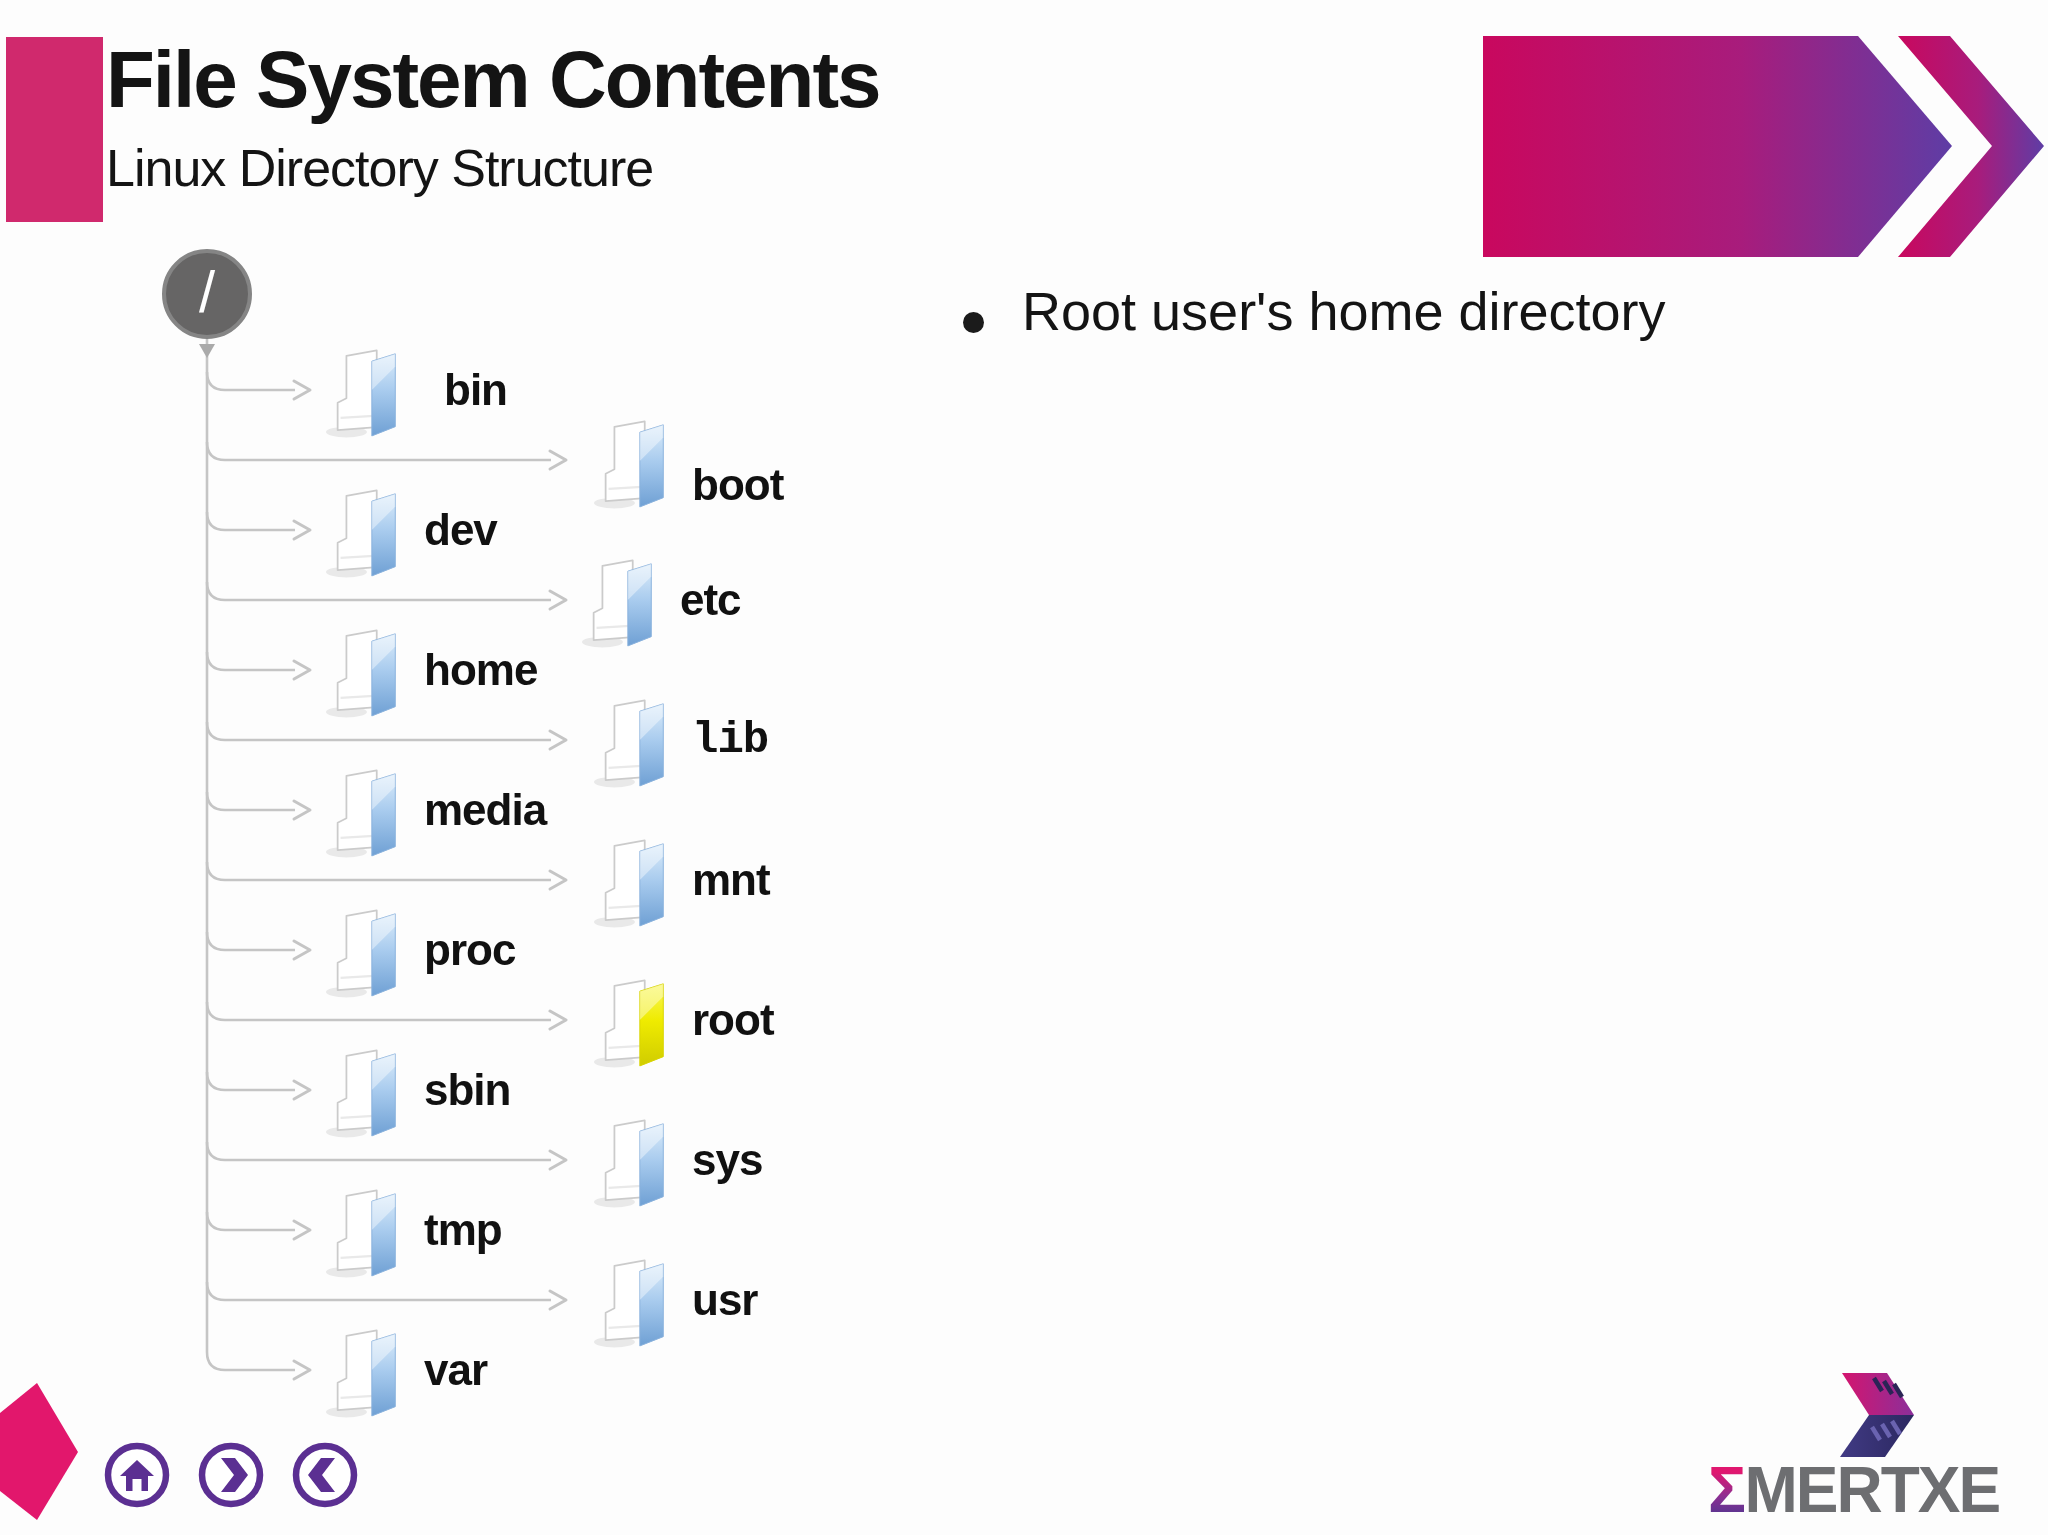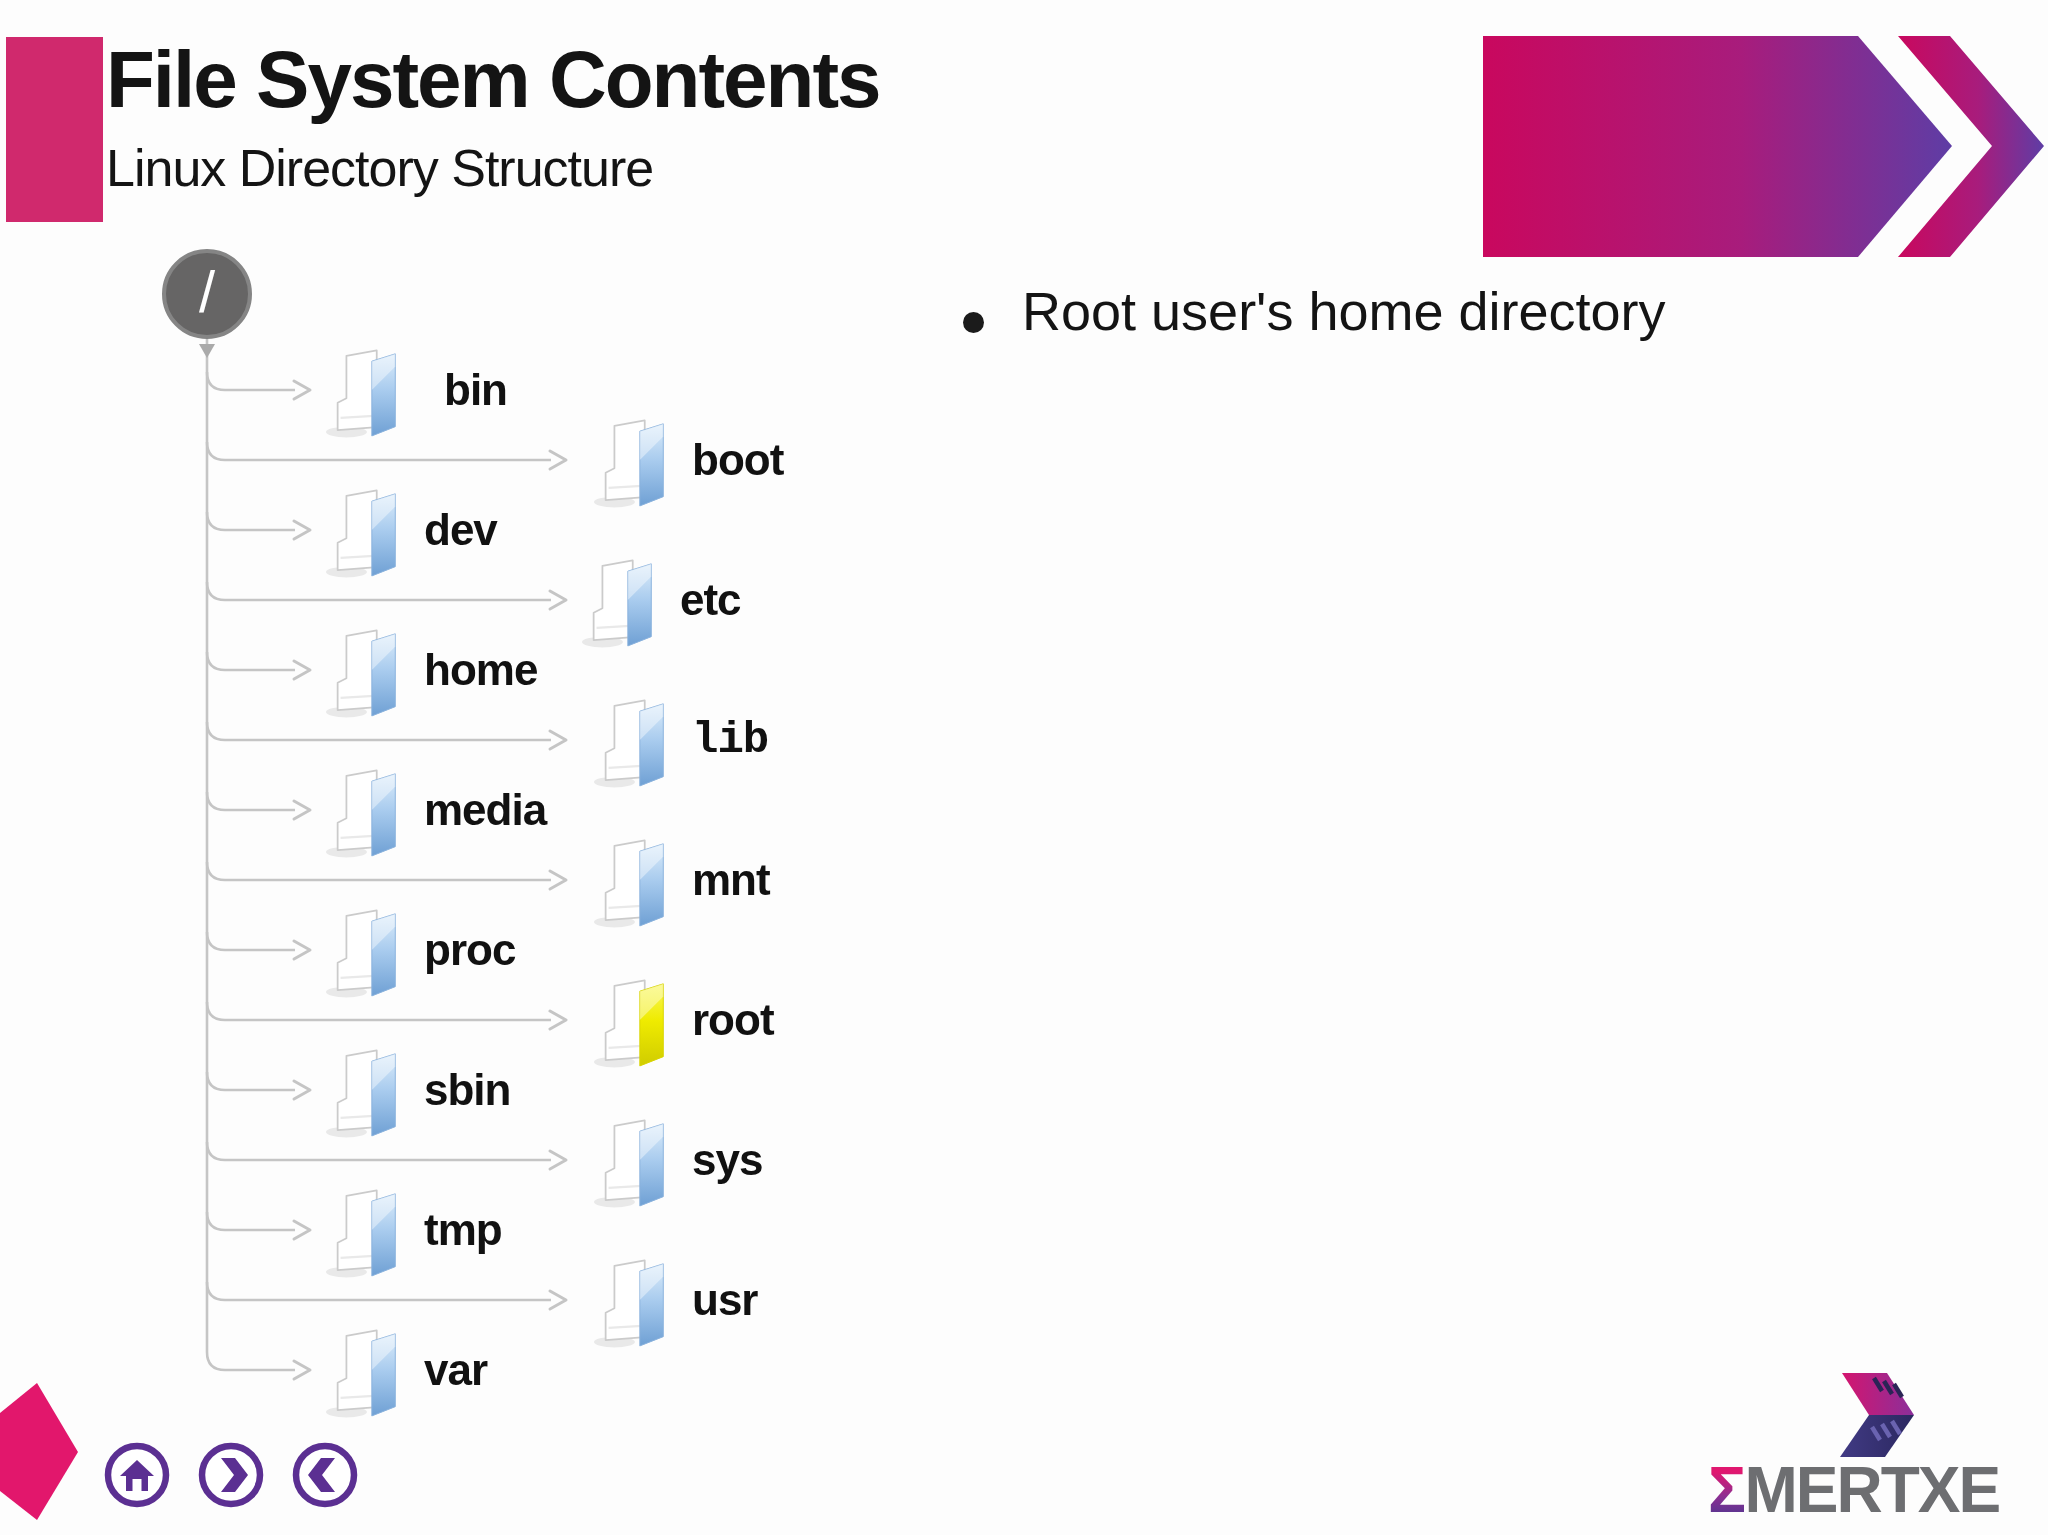--- a/index.html
+++ b/index.html
@@ -111,21 +111,21 @@
     </linearGradient>
         </defs>
     <ellipse cx="25" cy="93" rx="21" ry="5.5" fill="rgba(110,110,110,0.14)"></ellipse>
     <path d="M25,15 L56,9.5 L56,88 L16,91 L16,63 L25,58.5 Z" fill="#ffffff" stroke="#cbcbcb" stroke-width="1.8" stroke-linejoin="round"></path>
     <path d="M19,78.5 L53,76.5" stroke="#e9e9e9" stroke-width="2.2"></path>
     <path d="M51,20.5 L75,13 L75,87.5 L51,97 Z" fill="url(#fgrad0)" stroke="#8ab2dd" stroke-width="1"></path>
     <path d="M51,20.5 L75,13 L75,26 L51,50 Z" fill="rgba(255,255,255,0.4)"></path>
   </svg>
       <span class="folder-label">bin</span>
     </div>
-    <div class="tree-node" style="left: 590px; top: 410px;">
+    <div class="tree-node" style="left: 590px; top: 410px; align-items: flex-end;">
       <svg width="86" height="98" viewBox="0 0 88 100">
     <defs>
           <linearGradient id="fgrad1" x1="0" y1="0" x2="0" y2="1">
       <stop offset="0" stop-color="#dcecfa"></stop>
       <stop offset="0.45" stop-color="#a8cbee"></stop>
       <stop offset="1" stop-color="#6fa0d4"></stop>
     </linearGradient>
         </defs>
     <ellipse cx="25" cy="93" rx="21" ry="5.5" fill="rgba(110,110,110,0.14)"></ellipse>
     <path d="M25,15 L56,9.5 L56,88 L16,91 L16,63 L25,58.5 Z" fill="#ffffff" stroke="#cbcbcb" stroke-width="1.8" stroke-linejoin="round"></path>

